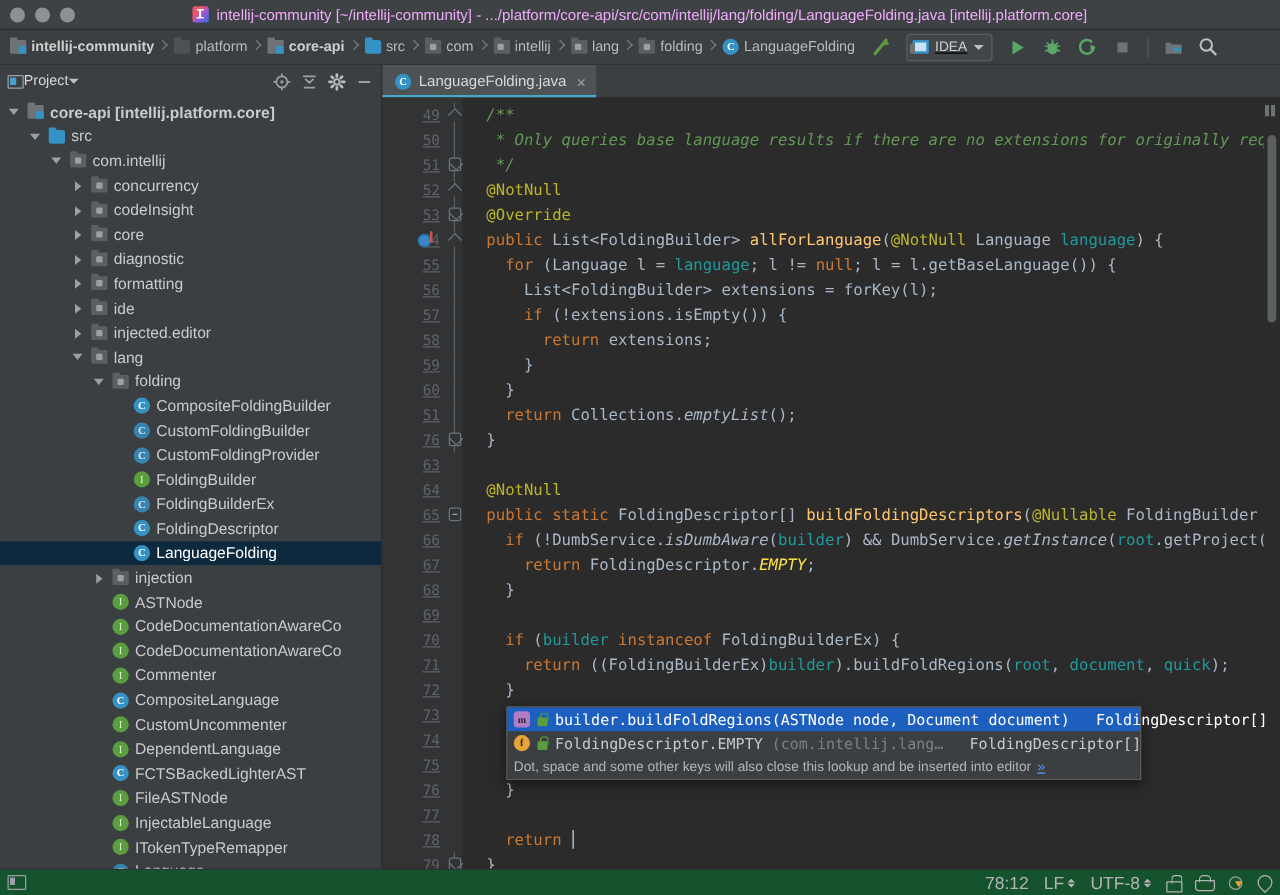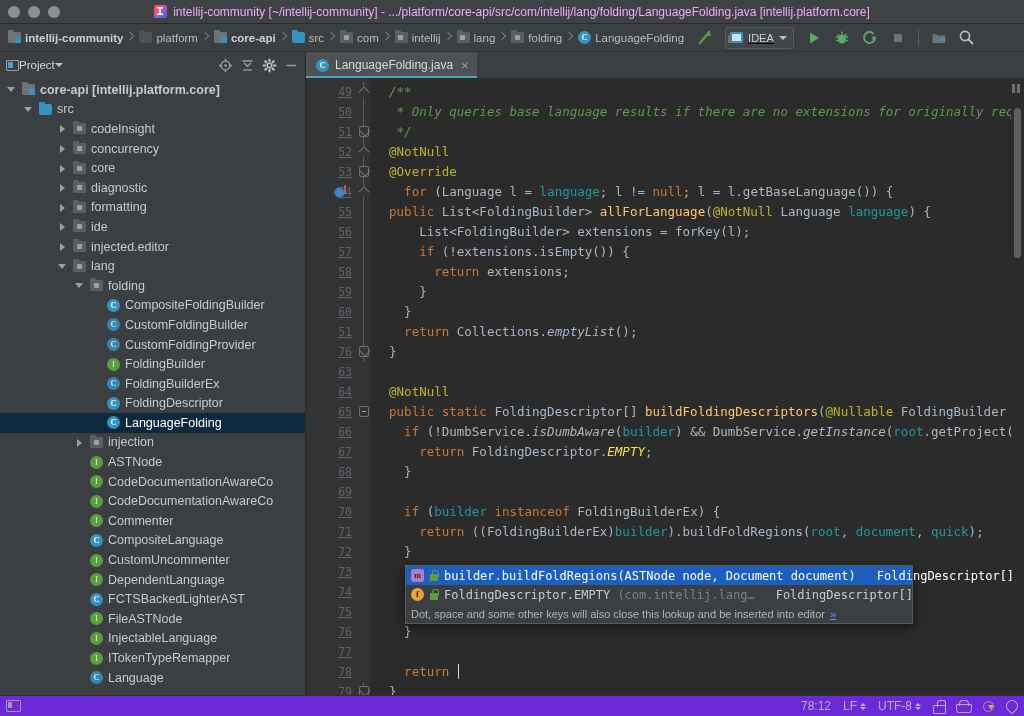--- a/index.html
+++ b/index.html
@@ -236,22 +236,22 @@
     content:""; position:absolute; left:1px; top:4px; width:8px;height:7px;
     background:#5a9e3f; border-radius:1px;
   }
   .lic-lock::after{
     content:""; position:absolute; left:2.5px; top:0px; width:5px;height:6px;
     border:1.4px solid #5a9e3f; border-bottom:none; border-radius:3px 3px 0 0;
   }
 
   
   .statusbar {
-    height: 21px; flex: none; background: #6d28d9; display: flex; align-items: center;
-    border-top: 1px solid #2f3133; font-size: 12px; color: #b4b4b4; padding: 0 6px;
+    height: 21px; flex: none; background: #14532d; display: flex; align-items: center;
+    border-top: 1px solid #2f3133; font-size: 14px; color: #b4b4b4; padding: 0 6px;
   }
   .sb-left { display:flex; align-items:center; gap:6px; }
   .sb-layout { width:15px;height:12px;border:1.5px solid #9aa0a3;border-radius:1px;position:relative; }
   .sb-layout::after{content:"";position:absolute;left:1px;top:1px;width:4px;height:6px;background:#9aa0a3;}
   .sb-right { margin-left:auto; display:flex; align-items:center; gap:12px; }
   .sb-item { display:flex; align-items:center; gap:3px; cursor:default; }
   .updown { display:inline-flex; flex-direction:column; gap:1px; }
   .updown i { width:0;height:0;border-left:3px solid transparent;border-right:3px solid transparent; }
   .updown i.u { border-bottom:3.5px solid #b4b4b4; }
   .updown i.d { border-top:3.5px solid #b4b4b4; }
@@ -427,29 +427,34 @@
           <div class="trow" style="padding-left: 6px;">
             <span class="tarrow down"></span>
             <span class="ic ic-mod"></span>
             <span class="tlabel bold">core-api [intellij.platform.core]</span>
           </div>
           <div class="trow" style="padding-left: 23px;">
             <span class="tarrow down"></span>
             <span class="ic ic-folder src"></span>
             <span class="tlabel">src</span>
           </div>
+          <div class="trow" style="padding-left: 40px;">
+            <span class="tarrow down"></span>
+            <span class="ic ic-pkg"></span>
+            <span class="tlabel">com.intellij</span>
+          </div>
           <div class="trow" style="padding-left: 57px;">
             <span class="tarrow right"></span>
             <span class="ic ic-pkg"></span>
-            <span class="tlabel">codeInsight</span>
+            <span class="tlabel">concurrency</span>
           </div>
           <div class="trow" style="padding-left: 57px;">
             <span class="tarrow right"></span>
             <span class="ic ic-pkg"></span>
-            <span class="tlabel">concurrency</span>
+            <span class="tlabel">codeInsight</span>
           </div>
           <div class="trow" style="padding-left: 57px;">
             <span class="tarrow right"></span>
             <span class="ic ic-pkg"></span>
             <span class="tlabel">core</span>
           </div>
           <div class="trow" style="padding-left: 57px;">
             <span class="tarrow right"></span>
             <span class="ic ic-pkg"></span>
             <span class="tlabel">diagnostic</span>
@@ -696,22 +701,22 @@
               <span class="bar"></span>
               <span class="fmark dn"></span>
             </div>
           </div>
         <div class="code-scroll" id="code">
             <div class="cline"><span>  </span><span class="cmt">/**</span></div>
             <div class="cline"><span>   </span><span class="cmt">* Only queries base language results if there are no extensions for originally requested</span></div>
             <div class="cline"><span>   </span><span class="cmt">*/</span></div>
             <div class="cline"><span>  </span><span class="ann">@NotNull</span></div>
             <div class="cline"><span>  </span><span class="ann">@Override</span></div>
+            <div class="cline"><span>  </span><span class="kw">public</span><span> List&lt;FoldingBuilder&gt; </span><span class="mth">allForLanguage</span><span>(</span><span class="ann">@NotNull</span><span> Language </span><span class="param">language</span><span>) {</span></div>
             <div class="cline"><span>    </span><span class="kw">for</span><span> (Language </span><span class="lvar">l</span><span> = </span><span class="param">language</span><span>; </span><span class="lvar">l</span><span> != </span><span class="kw">null</span><span>; </span><span class="lvar">l</span><span> = </span><span class="lvar">l</span><span>.getBaseLanguage()) {</span></div>
-            <div class="cline"><span>  </span><span class="kw">public</span><span> List&lt;FoldingBuilder&gt; </span><span class="mth">allForLanguage</span><span>(</span><span class="ann">@NotNull</span><span> Language </span><span class="param">language</span><span>) {</span></div>
             <div class="cline"><span>      List&lt;FoldingBuilder&gt; </span><span class="lvar">extensions</span><span> = forKey(</span><span class="lvar">l</span><span>);</span></div>
             <div class="cline"><span>      </span><span class="kw">if</span><span> (!</span><span class="lvar">extensions</span><span>.isEmpty()) {</span></div>
             <div class="cline"><span>        </span><span class="kw">return</span><span> </span><span class="lvar">extensions</span><span>;</span></div>
             <div class="cline"><span>      }</span></div>
             <div class="cline"><span>    }</span></div>
             <div class="cline"><span>    </span><span class="kw">return</span><span> Collections.</span><span class="smth">emptyList</span><span>();</span></div>
             <div class="cline"><span>  }</span></div>
             <div class="cline"></div>
             <div class="cline"><span>  </span><span class="ann">@NotNull</span></div>
             <div class="cline"><span>  </span><span class="kw">public static</span><span> FoldingDescriptor[] </span><span class="mth">buildFoldingDescriptors</span><span>(</span><span class="ann">@Nullable</span><span> FoldingBuilder </span></div>

